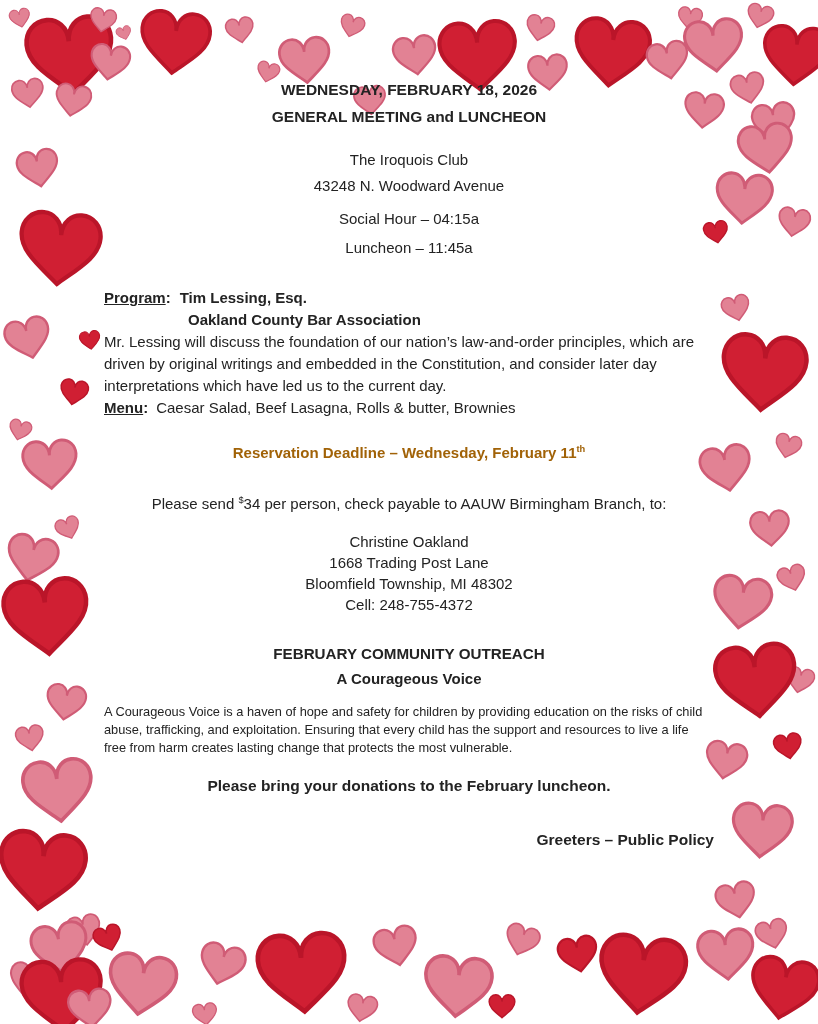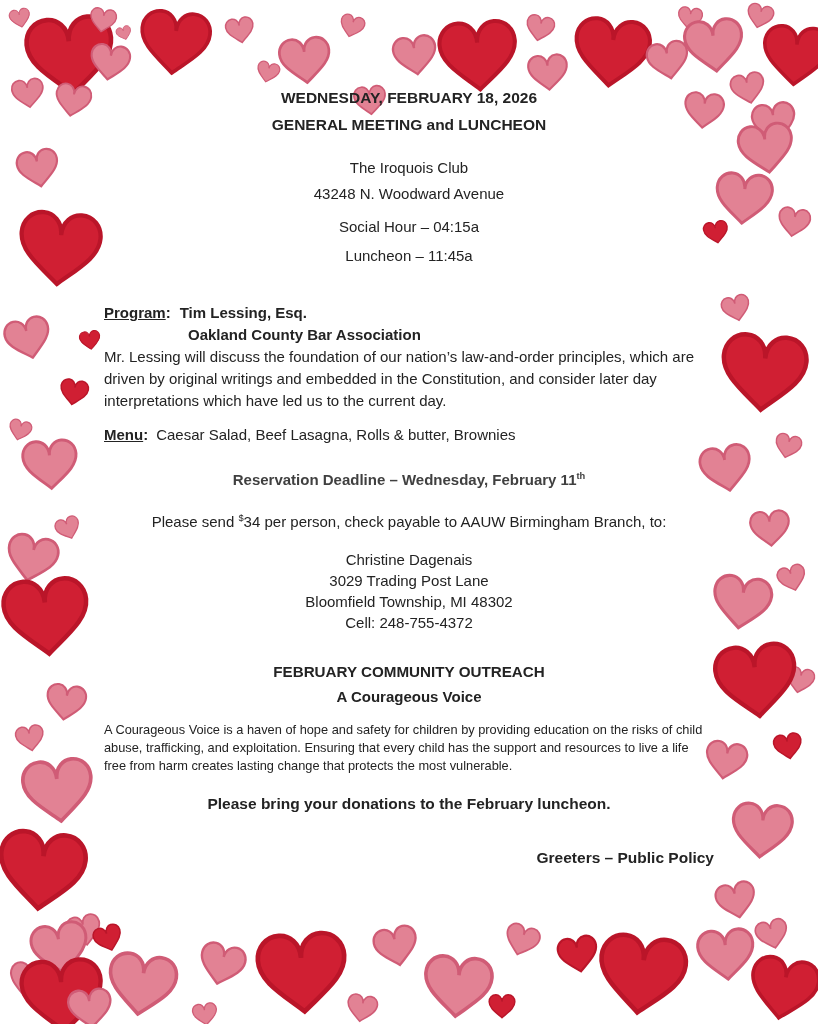--- a/index.html
+++ b/index.html
@@ -10,43 +10,43 @@
     background: #ffffff;
     overflow: hidden;
     font-family: "Liberation Sans", sans-serif;
     color: #232323;
   }
   .border-svg { position: absolute; left: 0; top: 0; width: 818px; height: 1024px; }
   .sheet {
     position: absolute;
     left: 104px;
     right: 104px;
-    top: 84px;
+    top: 76px;
     font-size: 15px;
     line-height: 22px;
   }
   .center { text-align: center; }
   .b { font-weight: bold; }
   .u { text-decoration: underline; }
   .title { font-weight: bold; font-size: 15.5px; line-height: 27px; }
   .venue { margin-top: 17px; line-height: 26px; }
   .times { margin-top: 5px; line-height: 29px; }
-  .program { margin-top: 32px; }
+  .program { margin-top: 25px; }
   .program .org-line { padding-left: 84px; }
   .speaker { margin-left: 9px; }
-  .menu-block { margin-top: 12px; }
+  .menu-block { }
   .menu-items { margin-left: 8px; }
   .menu-note { padding-left: 57px; }
   .deadline {
     margin-top: 22px;
     font-weight: bold;
     line-height: 24px;
   }
   sup { font-size: 62%; line-height: 0; vertical-align: super; }
-  .send-line { margin-top: 18px; line-height: 24px; }
+  .send-line { margin-top: 27px; line-height: 24px; }
   .contact { margin-top: 15px; line-height: 21px; }
   .outreach-head { margin-top: 26px; font-weight: bold; line-height: 25px; font-size: 15.2px; }
   .outreach-sub { font-weight: bold; line-height: 25px; }
   .small-par { margin: 12px 0 0 0; font-size: 12.8px; line-height: 18px; }
   .bring-note { margin-top: 17px; font-weight: bold; font-size: 15.5px; line-height: 24px; text-align: center; }
   .greeters { margin-top: 30px; font-weight: bold; font-size: 15.5px; line-height: 24px; text-align: right; }
 </style>
 </head>
 <body>
 
@@ -159,31 +159,31 @@
       <div class="b org-line">Oakland County Bar Association</div>
       <div>Mr. Lessing will discuss the foundation of our nation’s law-and-order principles, which are driven by original writings and embedded in the Constitution, and consider later day interpretations which have led us to the current day.</div>
     </div>
 
     <div class="menu-block">
       <div>
         <span class="b u">Menu</span><span class="b">:</span><span class="menu-items">Caesar Salad, Beef Lasagna, Rolls &amp; butter, Brownies</span>
       </div>
     </div>
 
-    <div class="deadline center" id="deadline" style="color: #404040;">
+    <div class="deadline center" id="deadline" style="color: #a16207;">
       <span>Reservation Deadline – Wednesday, February 11</span><sup>th</sup>
     </div>
 
     <div class="send-line center">
       <span>Please send </span><sup>$</sup><span>34 per person, check payable to AAUW Birmingham Branch, to:</span>
     </div>
 
     <div class="contact center">
-      <div>Christine Dagenais</div>
-      <div>3029 Trading Post Lane</div>
+      <div>Christine Oakland</div>
+      <div>1668 Trading Post Lane</div>
       <div>Bloomfield Township, MI 48302</div>
       <div>Cell: 248-755-4372</div>
     </div>
 
     <div class="outreach-head center">FEBRUARY COMMUNITY OUTREACH</div>
     <div class="outreach-sub center">A Courageous Voice</div>
 
     <p class="small-par">A Courageous Voice is a haven of hope and safety for children by providing education on the risks of child abuse, trafficking, and exploitation. Ensuring that every child has the support and resources to live a life free from harm creates lasting change that protects the most vulnerable.</p>
 
 

